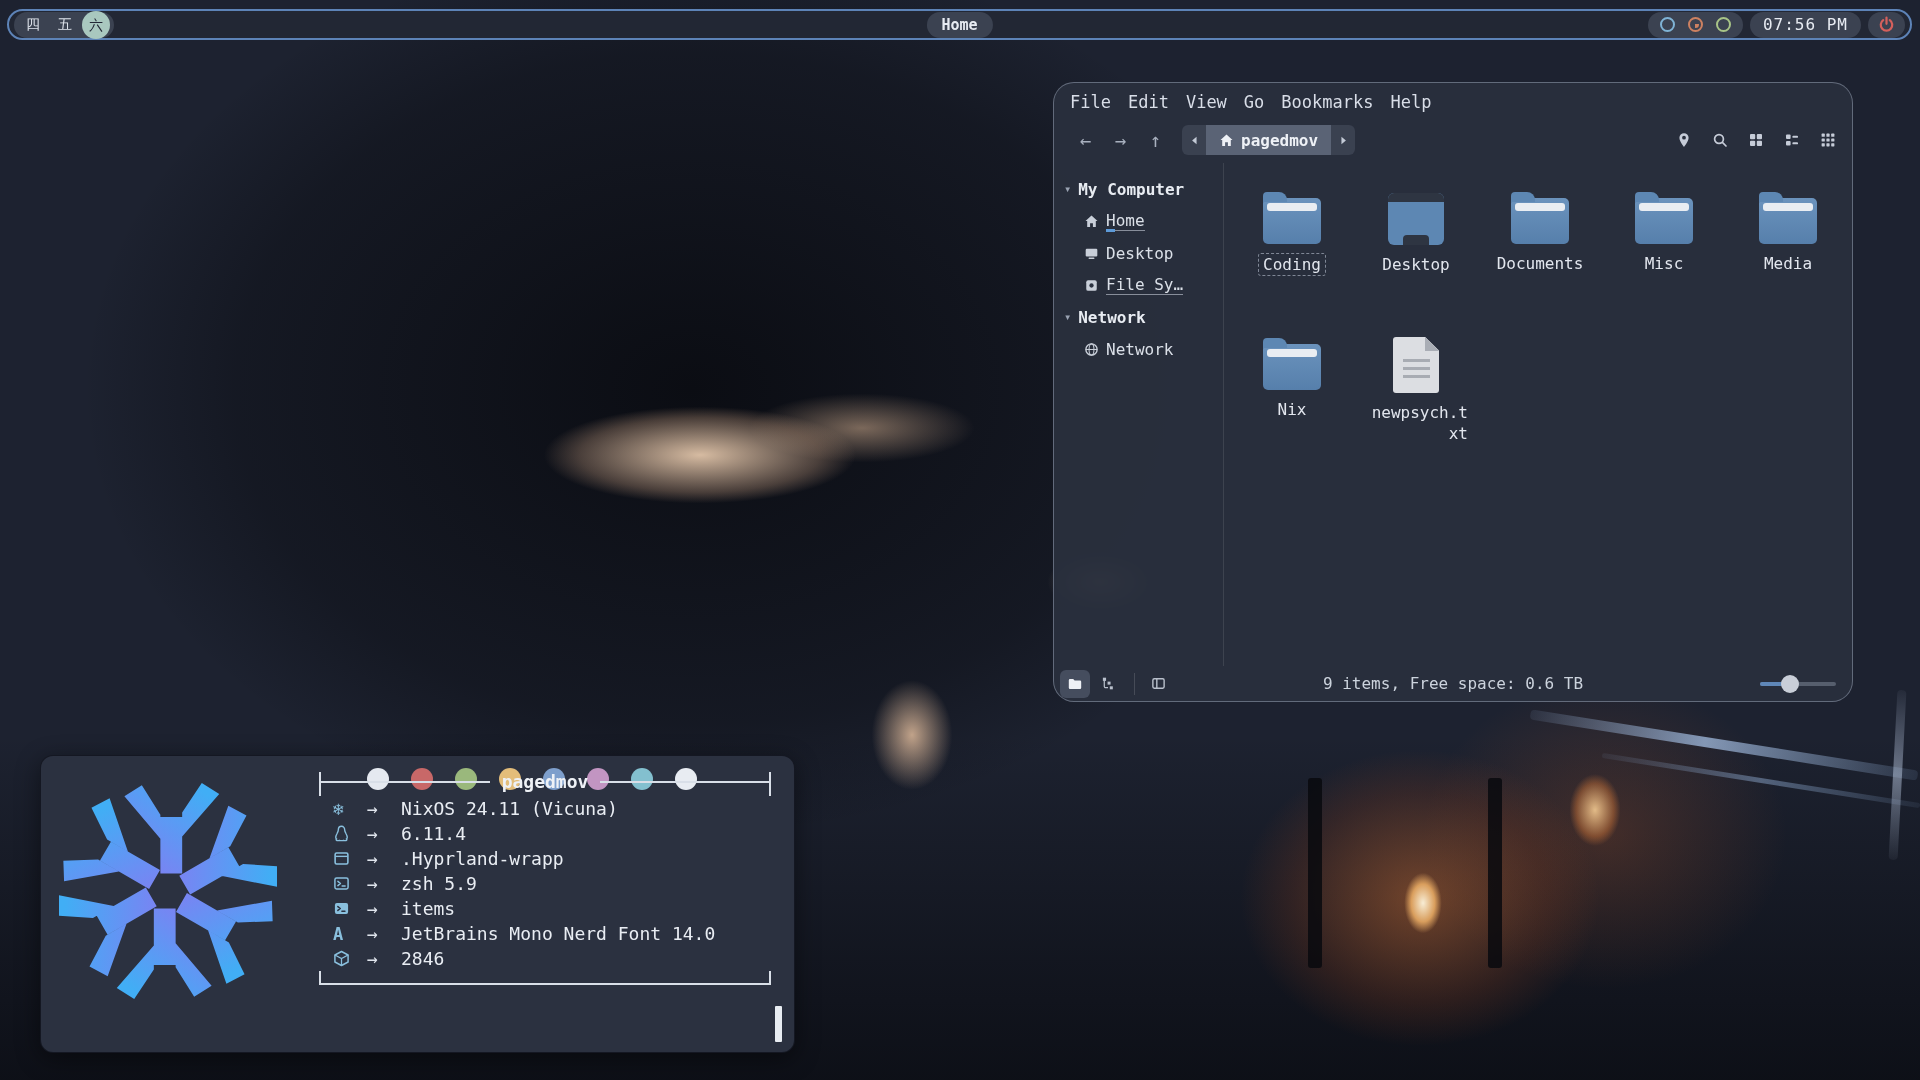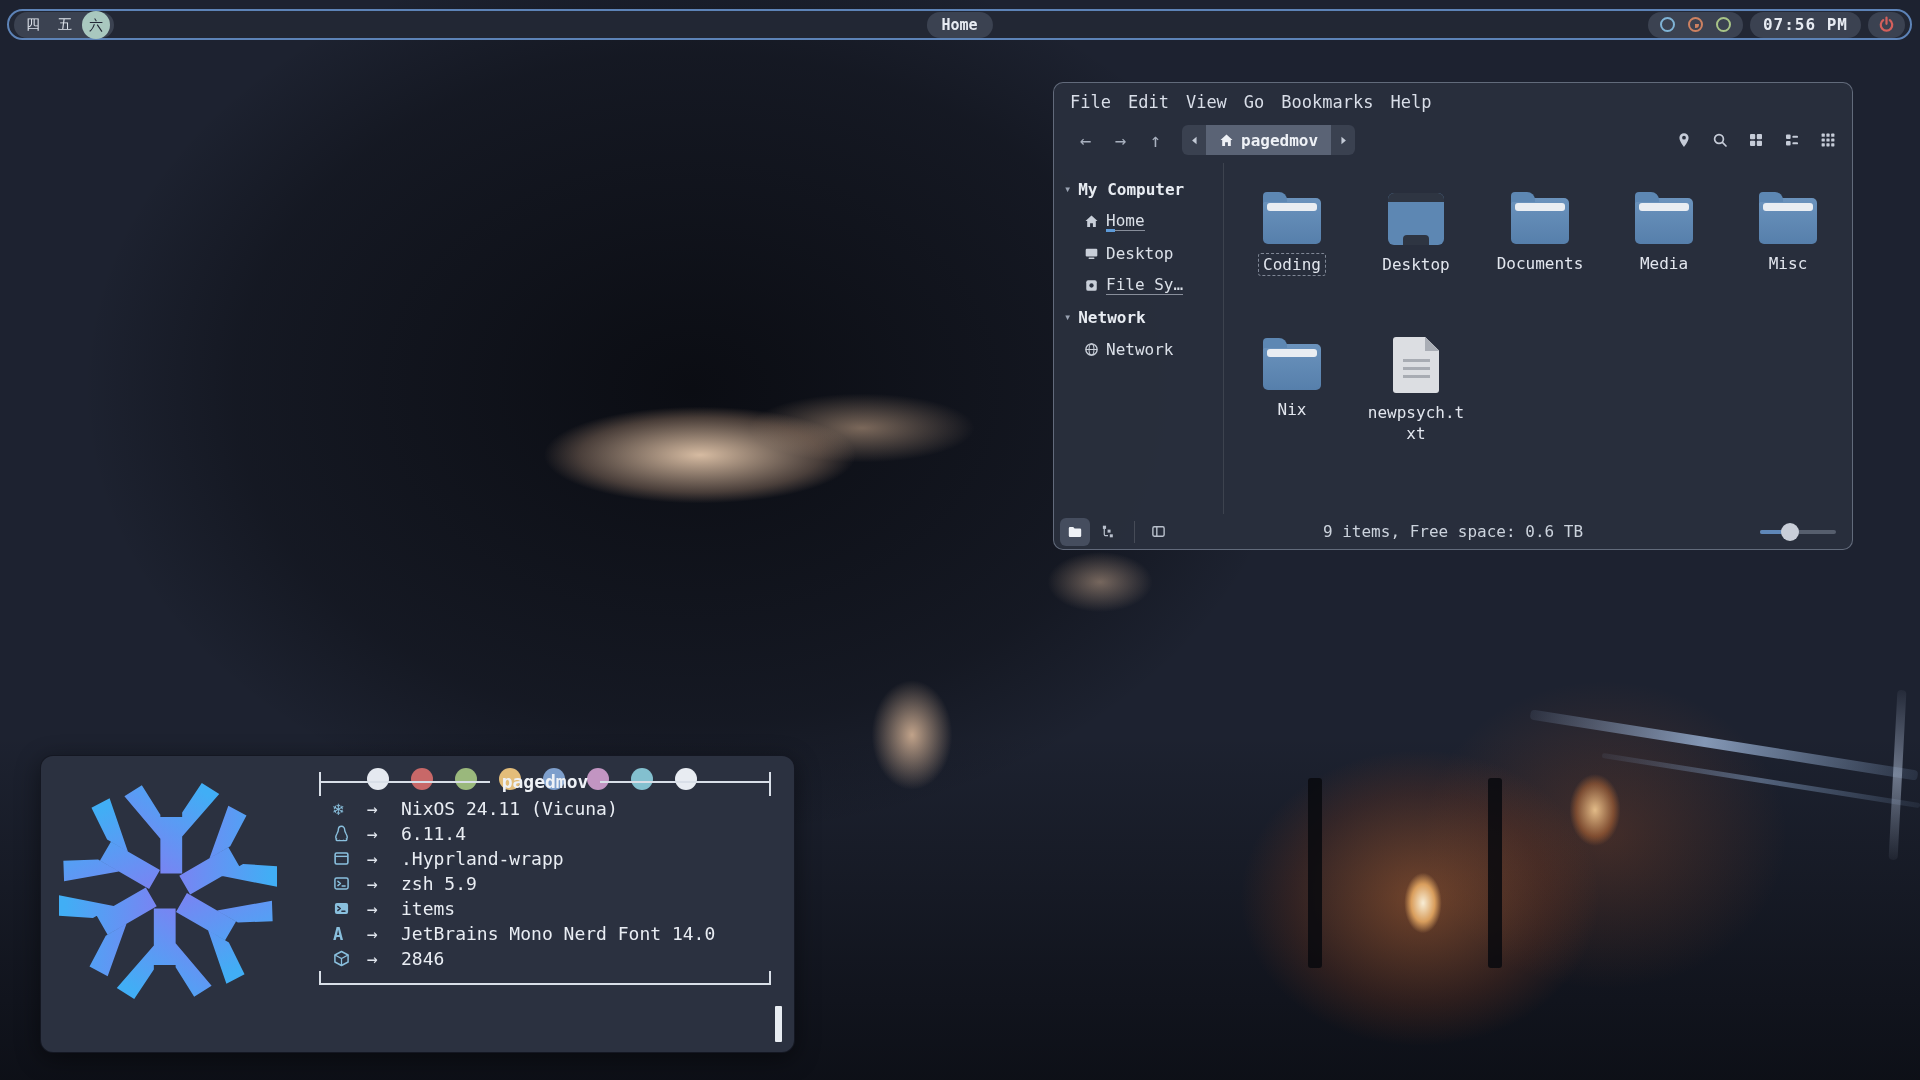--- a/index.html
+++ b/index.html
@@ -43,29 +43,29 @@
   .ws { width:30px; text-align:center; font-size:14px; color:#dfe4ec; cursor:default; }
   .ws.active { width:28px; height:28px; line-height:28px; border-radius:50%;
     background:#a9c8bf; color:#232836; }
   .title-pill { position:absolute; left:50%; transform:translateX(-50%);
     padding:0 15px; font-size:15px; font-weight:bold; }
   .right-cluster { margin-left:auto; display:flex; align-items:center; gap:7px; margin-right:5px; }
   .ind-pill { padding:0 12px; gap:13px; }
   .ind { width:15px; height:15px; border-radius:50%; border:2px solid #8ab; position:relative; }
   .ind.part::after { content:""; position:absolute; inset:2px; border-radius:50%;
     background:conic-gradient(from 90deg, var(--c) 0 100deg, transparent 100deg); }
-  .clock-pill { padding:1px 13px; font-size:16px; font-weight:bold; letter-spacing:1px; }
+  .clock-pill { padding:1px 13px; font-size:16px; font-weight:normal; letter-spacing:1px; }
   .power-pill { padding:0 10px; color:#d4605c; }
   .icn { display:inline-flex; align-items:center; justify-content:center; }
   .icn svg { display:block; }
 
   
-  .fm { position:absolute; left:1053px; top:82px; width:800px; height:468px;
+  .fm { position:absolute; left:1053px; top:82px; width:800px; height:620px;
     background:rgba(41,47,61,.95); border:1px solid rgba(170,182,202,.45);
-    border-radius:10px; color:#d9dee8; overflow:hidden; }
+    border-radius:21px; color:#d9dee8; overflow:hidden; }
   .fm-menubar { display:flex; gap:17px; padding:9px 16px 3px; font-size:17px; height:34px; }
   .menu-item { cursor:default; }
   .fm-toolbar { height:46px; display:flex; align-items:center; padding:0 16px 0 14px; }
   .navbtn { color:#a9b1bf; font-size:19px; width:35px; text-align:center; }
   .pathbox { margin-left:9px; height:30px; background:#3a4150; border-radius:6px;
     display:flex; align-items:stretch; overflow:hidden; }
   .pathscroll { width:24px; display:flex; align-items:center; justify-content:center; color:#c3cad6; }
   .pathseg { background:#5a6375; display:flex; align-items:center; gap:7px;
     padding:0 13px; color:#eef1f6; font-size:16px; font-weight:bold; }
   .tool-right { margin-left:auto; display:flex; align-items:center; gap:20px; color:#c6ccd8; }
@@ -77,21 +77,21 @@
   .side-sect .exp { color:#9aa3b2; font-size:12px; }
   .side-item { height:32px; display:flex; align-items:center; gap:7px; padding-left:30px;
     color:#dbe0e8; }
   .side-item .icn { color:#c9cfd9; }
   .side-item .lbl.linked { border-bottom:1px solid rgba(215,222,233,.55); position:relative; }
   .side-item .lbl.accent::after { content:""; position:absolute; left:0; bottom:-2px;
     width:9px; height:3px; background:#5d9ad8; }
   .fm-grid { flex:1; display:flex; flex-wrap:wrap; align-content:flex-start;
     padding:28px 0 0 6px; }
   .fcell { width:124px; height:146px; display:flex; flex-direction:column; align-items:center; }
-  .fcell .flabel { margin-top:9px; font-size:16px; color:#e2e6ee; text-align:center;
+  .fcell .flabel { margin-top:9px; font-size:16px; color:#e2e6ee; text-align:right;
     max-width:112px; word-break:break-all; line-height:21px; padding:0 4px; }
   .fcell .flabel.sel { border:1px dashed rgba(200,210,225,.55); border-radius:3px; }
   .ic-folder { width:58px; height:46px; position:relative; border-radius:5px;
     background:linear-gradient(#6b93bd, #567fab); margin-top:7px; }
   .ic-folder::before { content:""; position:absolute; top:-6px; left:0; width:24px; height:10px;
     background:#5d87b3; border-radius:4px 8px 0 0; }
   .ic-folder::after { content:""; position:absolute; left:4px; right:4px; top:5px; height:8px;
     background:#e9edf2; border-radius:3px; }
   .ic-desktop { width:56px; height:52px; position:relative; border-radius:6px;
     background:#5d87b3; margin-top:2px; }
@@ -327,25 +327,25 @@
         <div class="fcell">
           <div class="ic-desktop"></div>
           <div class="flabel">Desktop</div>
         </div>
         <div class="fcell">
           <div class="ic-folder"></div>
           <div class="flabel">Documents</div>
         </div>
         <div class="fcell">
           <div class="ic-folder"></div>
+          <div class="flabel">Misc</div>
+        </div>
+        <div class="fcell">
+          <div class="ic-folder"></div>
           <div class="flabel">Media</div>
-        </div>
-        <div class="fcell">
-          <div class="ic-folder"></div>
-          <div class="flabel">Misc</div>
         </div>
         <div class="fcell">
           <div class="ic-folder"></div>
           <div class="flabel">Nix</div>
         </div>
         <div class="fcell">
           <div class="ic-textfile"></div>
           <div class="flabel">newpsych.txt</div>
         </div>
       </div>

